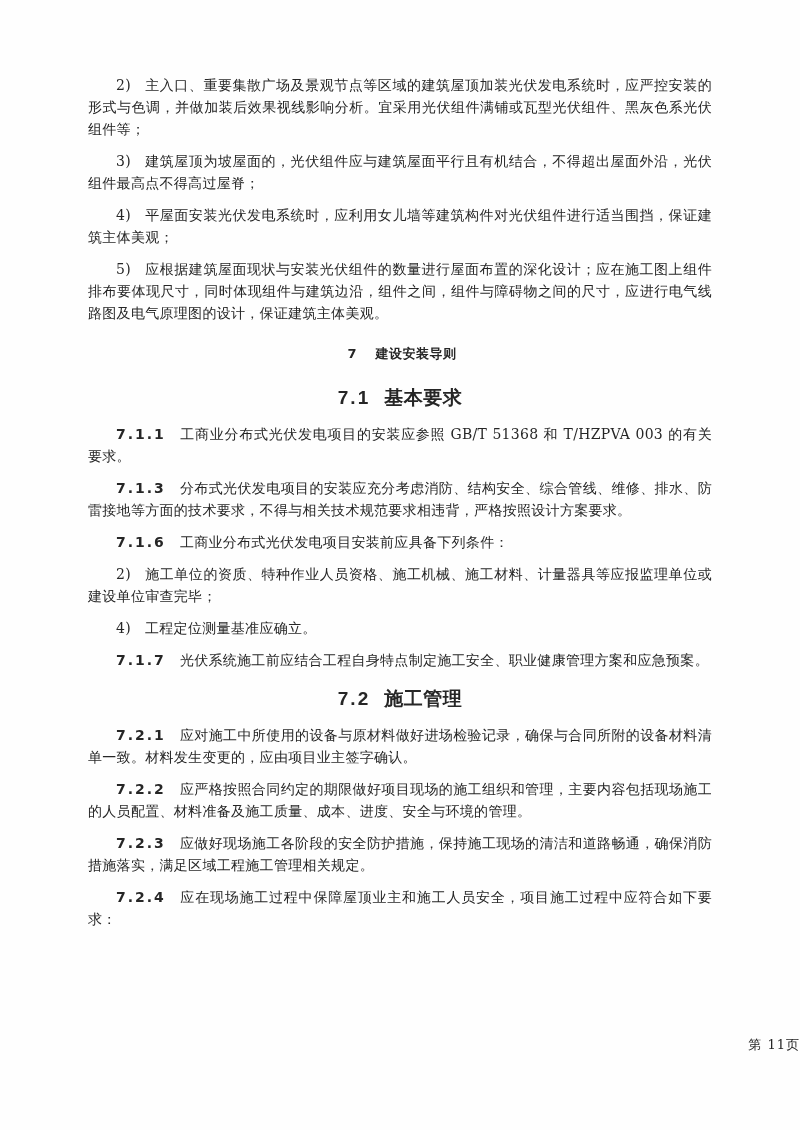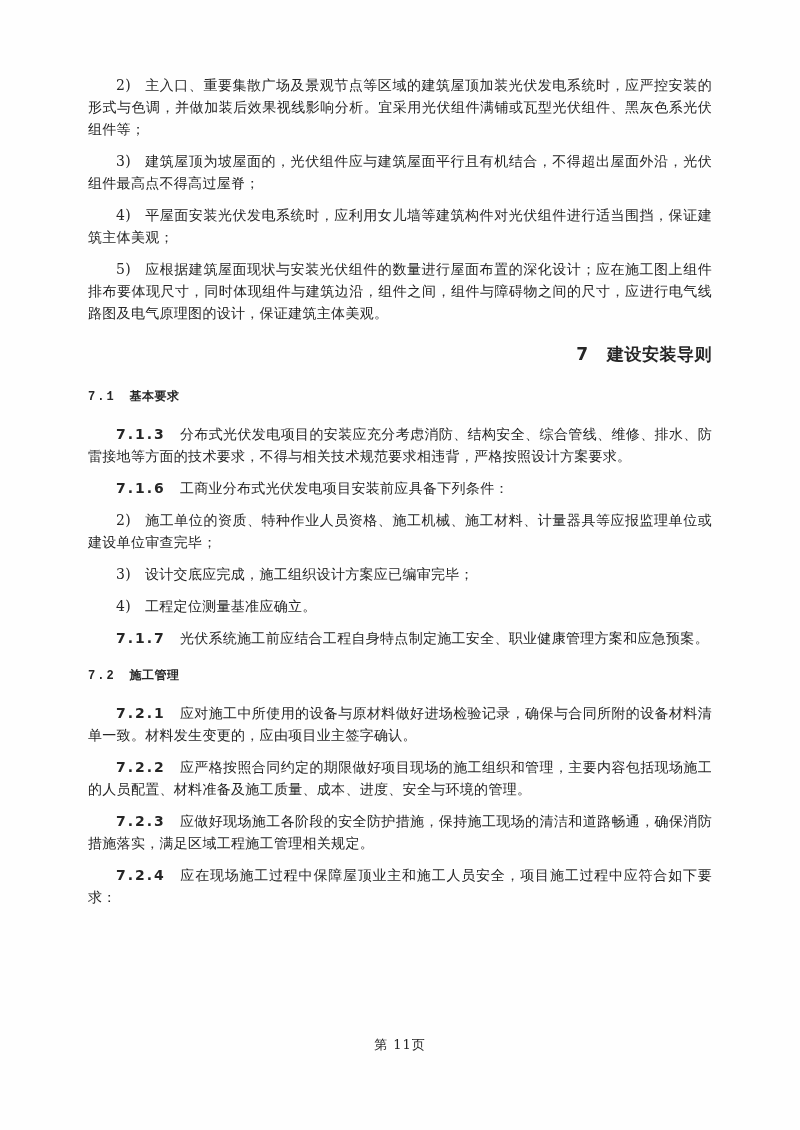--- a/index.html
+++ b/index.html
@@ -37,65 +37,65 @@
     margin-right: 14px;
   }
   
   p.list .label {
     margin-right: 14px;
   }
   
   p.h1 {
     font-family: "DejaVu Sans", "Liberation Sans", sans-serif;
     font-weight: bold;
-    font-size: 17px;
+    font-size: 13px;
     line-height: 24px;
     text-indent: 4px;
-    text-align: right;
+    text-align: center;
     margin: 18px 0 20px 0;
     letter-spacing: 0.5px;
   }
   p.h1 .label { margin-right: 18px; letter-spacing: 1px; }
   
   p.h2 {
-    font-family: Liberation Mono, monospace;
+    font-family: Liberation Sans, sans-serif;
     font-weight: bold;
-    font-size: 12px;
+    font-size: 19px;
     line-height: 23px;
     text-indent: 0;
-    text-align: left;
+    text-align: center;
     margin: 16px 0 14px 0;
     letter-spacing: 0.5px;
   }
   p.h2 .label { margin-right: 14px; letter-spacing: 2px; font-weight: bold; }
   .footer {
     position: absolute;
     left: 0;
     right: 0;
     top: 1036px;
-    text-align: center;
+    text-align: right;
     font-size: 13px;
     letter-spacing: 1px;
   }
 </style>
 </head>
 <body>
 
 <div class="page" style="background: rgb(254, 254, 254); color: rgb(38, 38, 38);">
   <main class="content" id="content">
       <p class="para list"><span class="label">2)</span><span class="text">主入口、重要集散广场及景观节点等区域的建筑屋顶加装光伏发电系统时，应严控安装的形式与色调，并做加装后效果视线影响分析。宜采用光伏组件满铺或瓦型光伏组件、黑灰色系光伏组件等；</span></p>
       <p class="para list"><span class="label">3)</span><span class="text">建筑屋顶为坡屋面的，光伏组件应与建筑屋面平行且有机结合，不得超出屋面外沿，光伏组件最高点不得高过屋脊；</span></p>
       <p class="para list"><span class="label">4)</span><span class="text">平屋面安装光伏发电系统时，应利用女儿墙等建筑构件对光伏组件进行适当围挡，保证建筑主体美观；</span></p>
       <p class="para list"><span class="label">5)</span><span class="text">应根据建筑屋面现状与安装光伏组件的数量进行屋面布置的深化设计；应在施工图上组件排布要体现尺寸，同时体现组件与建筑边沿，组件之间，组件与障碍物之间的尺寸，应进行电气线路图及电气原理图的设计，保证建筑主体美观。</span></p>
       <p class="para h1"><span class="label">7</span><span class="text">建设安装导则</span></p>
       <p class="para h2"><span class="label">7.1</span><span class="text">基本要求</span></p>
+      <p class="para clause"><span class="label">7.1.1</span><span class="text">工商业分布式光伏发电项目的安装应参照 GB/T 51368 和 T/HZPVA 003 的有关要求。</span></p>
       <p class="para clause"><span class="label">7.1.3</span><span class="text">分布式光伏发电项目的安装应充分考虑消防、结构安全、综合管线、维修、排水、防雷接地等方面的技术要求，不得与相关技术规范要求相违背，严格按照设计方案要求。</span></p>
       <p class="para clause"><span class="label">7.1.6</span><span class="text">工商业分布式光伏发电项目安装前应具备下列条件：</span></p>
       <p class="para list"><span class="label">2)</span><span class="text">施工单位的资质、特种作业人员资格、施工机械、施工材料、计量器具等应报监理单位或建设单位审查完毕；</span></p>
-      <p class="para list"><span class="label">3)</span><span class="text">设计交底应完成，施工组织设计方案应已编审完毕；</span></p>
       <p class="para list"><span class="label">4)</span><span class="text">工程定位测量基准应确立。</span></p>
       <p class="para clause"><span class="label">7.1.7</span><span class="text">光伏系统施工前应结合工程自身特点制定施工安全、职业健康管理方案和应急预案。</span></p>
       <p class="para h2"><span class="label">7.2</span><span class="text">施工管理</span></p>
       <p class="para clause"><span class="label">7.2.1</span><span class="text">应对施工中所使用的设备与原材料做好进场检验记录，确保与合同所附的设备材料清单一致。材料发生变更的，应由项目业主签字确认。</span></p>
       <p class="para clause"><span class="label">7.2.2</span><span class="text">应严格按照合同约定的期限做好项目现场的施工组织和管理，主要内容包括现场施工的人员配置、材料准备及施工质量、成本、进度、安全与环境的管理。</span></p>
       <p class="para clause"><span class="label">7.2.3</span><span class="text">应做好现场施工各阶段的安全防护措施，保持施工现场的清洁和道路畅通，确保消防措施落实，满足区域工程施工管理相关规定。</span></p>
       <p class="para clause"><span class="label">7.2.4</span><span class="text">应在现场施工过程中保障屋顶业主和施工人员安全，项目施工过程中应符合如下要求：</span></p>
     </main>
   <footer class="footer">
     <span>第 11页</span>

